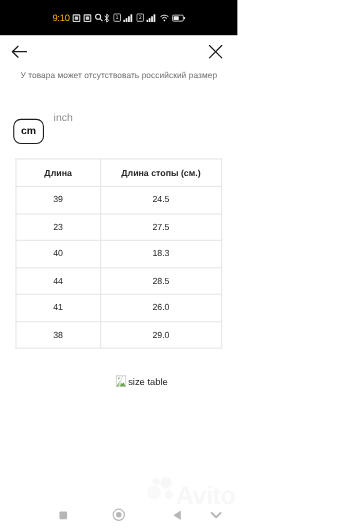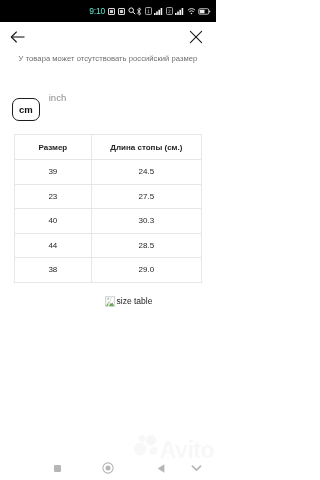--- a/index.html
+++ b/index.html
@@ -7,22 +7,22 @@
   body {
     font-family: "Liberation Sans", "DejaVu Sans", sans-serif;
     background:#ffffff;
     position:relative;
     overflow:hidden;
     -webkit-font-smoothing:antialiased;
   }
 
   
   .statusbar{
-    height:22px; background:#000; color:#5eead4;
-    display:flex; align-items:center; justify-content:flex-end;
+    height:32px; background:#000; color:#eab308;
+    display:flex; align-items:center; justify-content:center;
     padding:0 5px 0 6px;
   }
   .sb-left{ display:flex; align-items:center; gap:3px; }
   .sb-time{ font-size:8.5px; letter-spacing:-.2px; line-height:1; }
   .sb-right{ display:flex; align-items:center; gap:2.5px; }
   .sb-ico{ display:inline-flex; align-items:center; }
   .sb-ico svg{ display:block; }
   .appico{
     width:7px;height:7px;border:1px solid #d9d9d9;border-radius:1px;
     display:inline-block;position:relative;background:#111;
@@ -65,21 +65,21 @@
     text-align:center; color:#262626;
     font-size:8px; height:24.5px; padding:0 2px;
   }
   th{ font-weight:700; font-size:8px; height:25px; }
   col.c1{ width:41%; }
   col.c2{ width:59%; }
 
   
   .brokenimg{
     display:flex; align-items:center; justify-content:center;
-    gap:2px; margin-top:13px; font-size:8.5px; color:#1d1d1d;padding-left:41px;
+    gap:2px; margin-top:24px; font-size:8.5px; color:#1d1d1d;padding-left:41px;
   }
   .bi-glyph{ width:10px;height:11px;display:block; }
 
   
   .watermark{
     position:absolute; right:2px; bottom:18px;
     display:flex; align-items:flex-end; gap:1px;
     opacity:.5; pointer-events:none;
   }
   .wm-text{
@@ -189,40 +189,44 @@
 </div>
 
 <div class="table-wrap">
   <table>
     <colgroup>
         <col class="c1">
         <col class="c2">
       </colgroup>
     <thead>
       <tr>
-        <th>Размер</th>
+        <th>Длина</th>
         <th>Длина стопы (см.)</th>
       </tr>
     </thead>
     <tbody>
       <tr>
         <td>39</td>
         <td>24.5</td>
       </tr>
       <tr>
         <td>23</td>
         <td>27.5</td>
       </tr>
       <tr>
         <td>40</td>
-        <td>30.3</td>
+        <td>18.3</td>
       </tr>
       <tr>
         <td>44</td>
         <td>28.5</td>
+      </tr>
+      <tr>
+        <td>41</td>
+        <td>26.0</td>
       </tr>
       <tr>
         <td>38</td>
         <td>29.0</td>
       </tr>
     </tbody>
   </table>
 </div>
 
 <div class="brokenimg">

